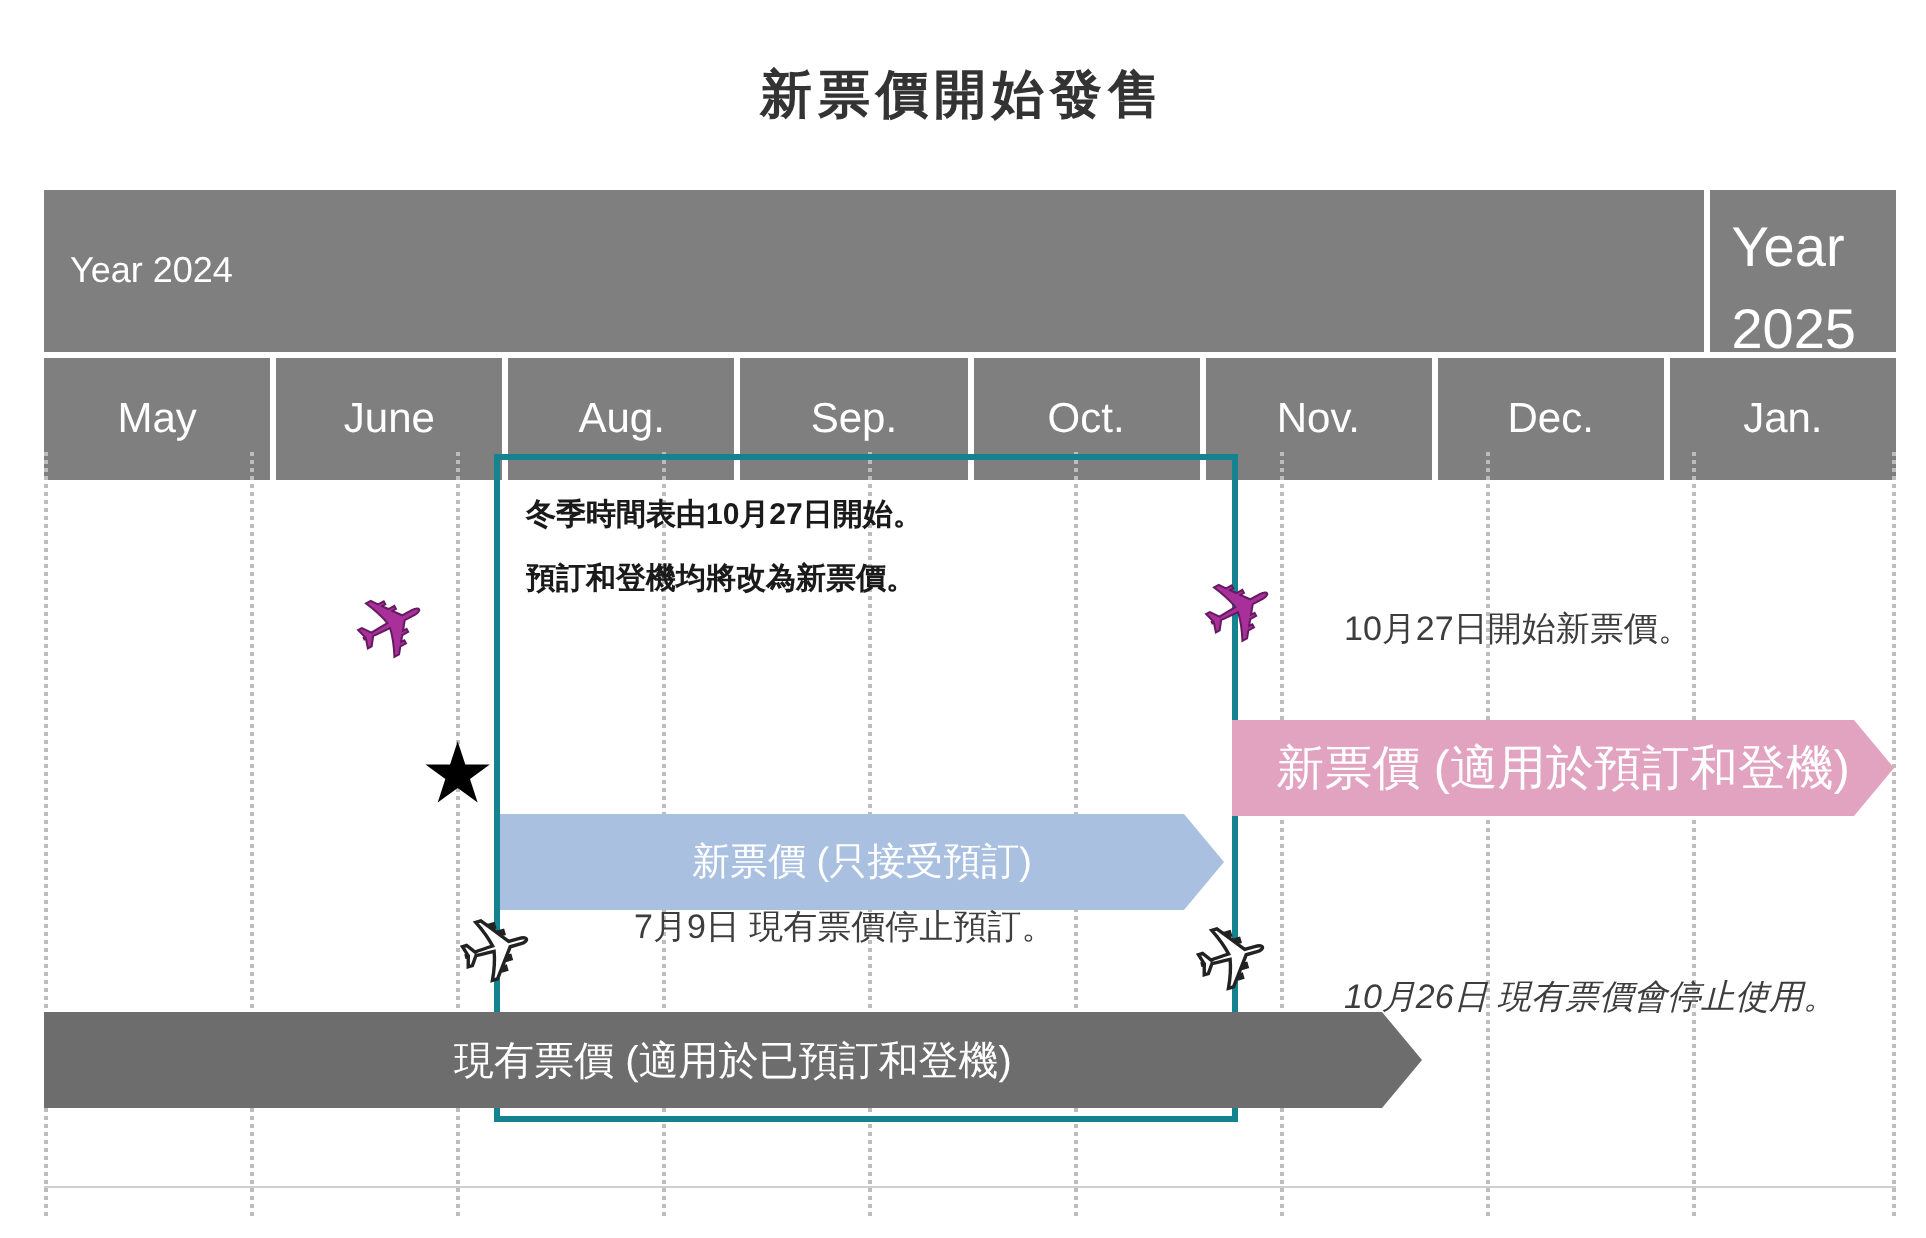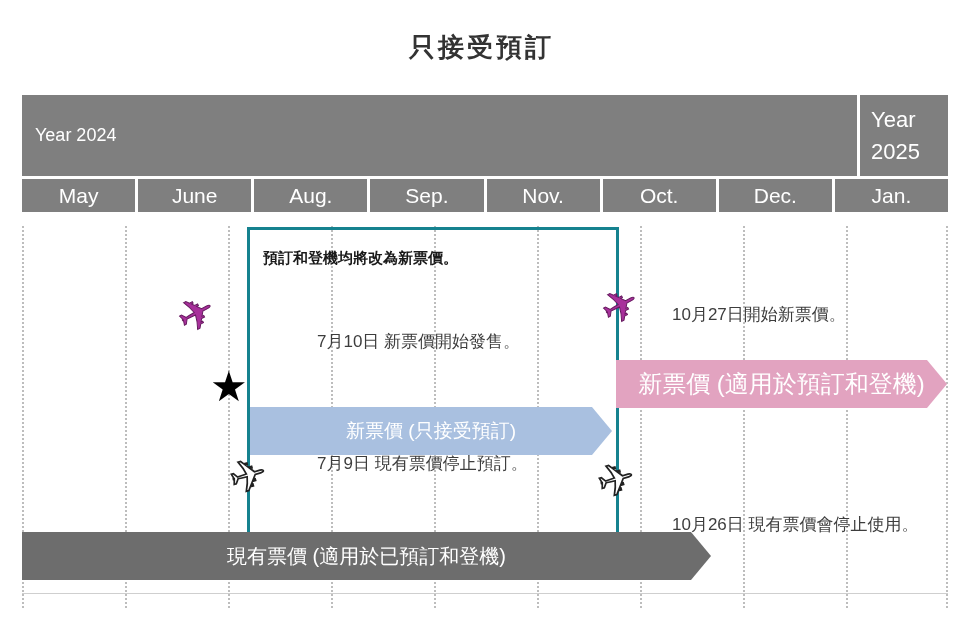--- a/index.html
+++ b/index.html
@@ -7,110 +7,110 @@
          font-family:"Liberation Sans","DejaVu Sans",sans-serif;color:#3d3d3d;}
   .title{position:absolute;top:30px;left:0;width:100%;text-align:center;
          font-size:26px;font-weight:600;color:#333;letter-spacing:3px;}
 
   
   .hdr{position:absolute;left:22px;top:95px;width:926px;}
   .row1{display:flex;height:81px;margin-bottom:3px;}
   .gcell{background:#7f7f7f;color:#ffffff;}
   .y2024{width:822px;margin-right:3px;display:flex;align-items:center;
          padding-left:13px;font-size:18px;}
-  .y2025{flex:1;padding:9px 20px 0 11px;font-size:22px;line-height:1.45;}
-  .row2{display:flex;height:33px;}
+  .y2025{flex:1;padding:9px 20px 0 11px;font-size:28px;line-height:1.45;}
+  .row2{display:flex;height:61px;}
   .mcell{flex:1;margin-right:3px;display:flex;align-items:center;justify-content:center;font-size:21px;}
   .mcell:last-child{margin-right:0;}
 
   
   .vline{position:absolute;top:226px;width:0;height:382px;border-left:2px dotted #bdbdbd;}
   .hline{position:absolute;left:22px;top:593px;width:926px;height:0;border-top:1px solid #cfcfcf;}
 
   
   .callout-box{position:absolute;left:247px;top:227px;width:366px;height:328px;border:3px solid #15828f;}
   .callout-text{position:absolute;left:263px;top:242px;font-size:15px;font-weight:700;
                 color:#1a1a1a;line-height:2.15;}
 
   
   .note{position:absolute;font-size:17px;color:#3d3d3d;white-space:nowrap;}
   .n1{left:317px;top:330px;}
   .n2{left:672px;top:303px;}
   .n3{left:317px;top:452px;}
-  .n4{left:672px;top:513px;}
+  .n4{left:672px;top:487px;font-style:italic;}
 
   
   .arrow{position:absolute;height:48px;display:flex;align-items:center;justify-content:center;
          color:#ffffff;white-space:nowrap;}
   .arr-blue{left:250px;top:360px;width:362px;background:#a9c0e0;font-size:19px;
             clip-path:polygon(0 0,calc(100% - 20px) 0,100% 50%,calc(100% - 20px) 100%,0 100%);margin-top:47px;}
   .arr-pink{left:616px;top:360px;width:331px;background:#e2a3c0;font-size:24px;
             clip-path:polygon(0 0,calc(100% - 20px) 0,100% 50%,calc(100% - 20px) 100%,0 100%);}
-  .arr-gray{left:22px;top:532px;width:689px;background:#6d6d6d;font-size:20px;
+  .arr-gray{left:22px;top:506px;width:689px;background:#6d6d6d;font-size:20px;
             clip-path:polygon(0 0,calc(100% - 20px) 0,100% 50%,calc(100% - 20px) 100%,0 100%);}
 
   
   .plane{position:absolute;line-height:1;font-size:44px;}
   .plane-purple{color:#a8309b;-webkit-text-stroke:1px #65195e;}
   .plane-white{color:#ffffff;-webkit-text-stroke:1.7px #222222;}
   .p1{left:178px;top:292px;transform:rotate(-28deg);}
   .p2{left:602px;top:284px;transform:rotate(-28deg);}
   .p3{left:230px;top:454px;transform:rotate(-16deg);}
   .p4{left:598px;top:458px;transform:rotate(-16deg);}
   .star{position:absolute;left:210px;top:366px;font-size:42px;color:#000;line-height:1;}
 </style>
 </head>
 <body>
 
 <div class="stage">
 
-  <div class="title">只接受預訂</div>
+  <div class="title">新票價開始發售</div>
 
   <div class="hdr">
     <div class="row1">
       <div class="gcell y2024">Year 2024</div>
       <div class="gcell y2025">Year 2025</div>
     </div>
     <div class="row2">
       <div class="gcell mcell">May</div>
       <div class="gcell mcell">June</div>
       <div class="gcell mcell">Aug.</div>
       <div class="gcell mcell">Sep.</div>
+      <div class="gcell mcell">Oct.</div>
       <div class="gcell mcell">Nov.</div>
-      <div class="gcell mcell">Oct.</div>
       <div class="gcell mcell">Dec.</div>
       <div class="gcell mcell">Jan.</div>
     </div>
   </div>
 
   <div class="vline" style="left:22px"></div>
   <div class="vline" style="left:125px"></div>
   <div class="vline" style="left:228px"></div>
   <div class="vline" style="left:331px"></div>
   <div class="vline" style="left:434px"></div>
   <div class="vline" style="left:537px"></div>
   <div class="vline" style="left:640px"></div>
   <div class="vline" style="left:743px"></div>
   <div class="vline" style="left:846px"></div>
   <div class="vline" style="left:946px"></div>
   <div class="hline"></div>
 
   <div class="callout-box"></div>
   <div class="callout-text">
+    <div>冬季時間表由10月27日開始。</div>
     <div>預訂和登機均將改為新票價。</div>
   </div>
 
   <div class="plane plane-purple p1">✈</div>
   <div class="plane plane-purple p2">✈</div>
   <div class="plane plane-white  p3">✈</div>
   <div class="plane plane-white  p4">✈</div>
 
   <div class="star">★</div>
 
-  <div class="note n1">7月10日 新票價開始發售。</div>
   <div class="note n2">10月27日開始新票價。</div>
   <div class="note n3">7月9日 現有票價停止預訂。</div>
   <div class="note n4">10月26日 現有票價會停止使用。</div>
 
   <div class="arrow arr-blue">
     <span>新票價 (只接受預訂)</span>
   </div>
   <div class="arrow arr-pink">
     <span>新票價 (適用於預訂和登機)</span>
   </div>

